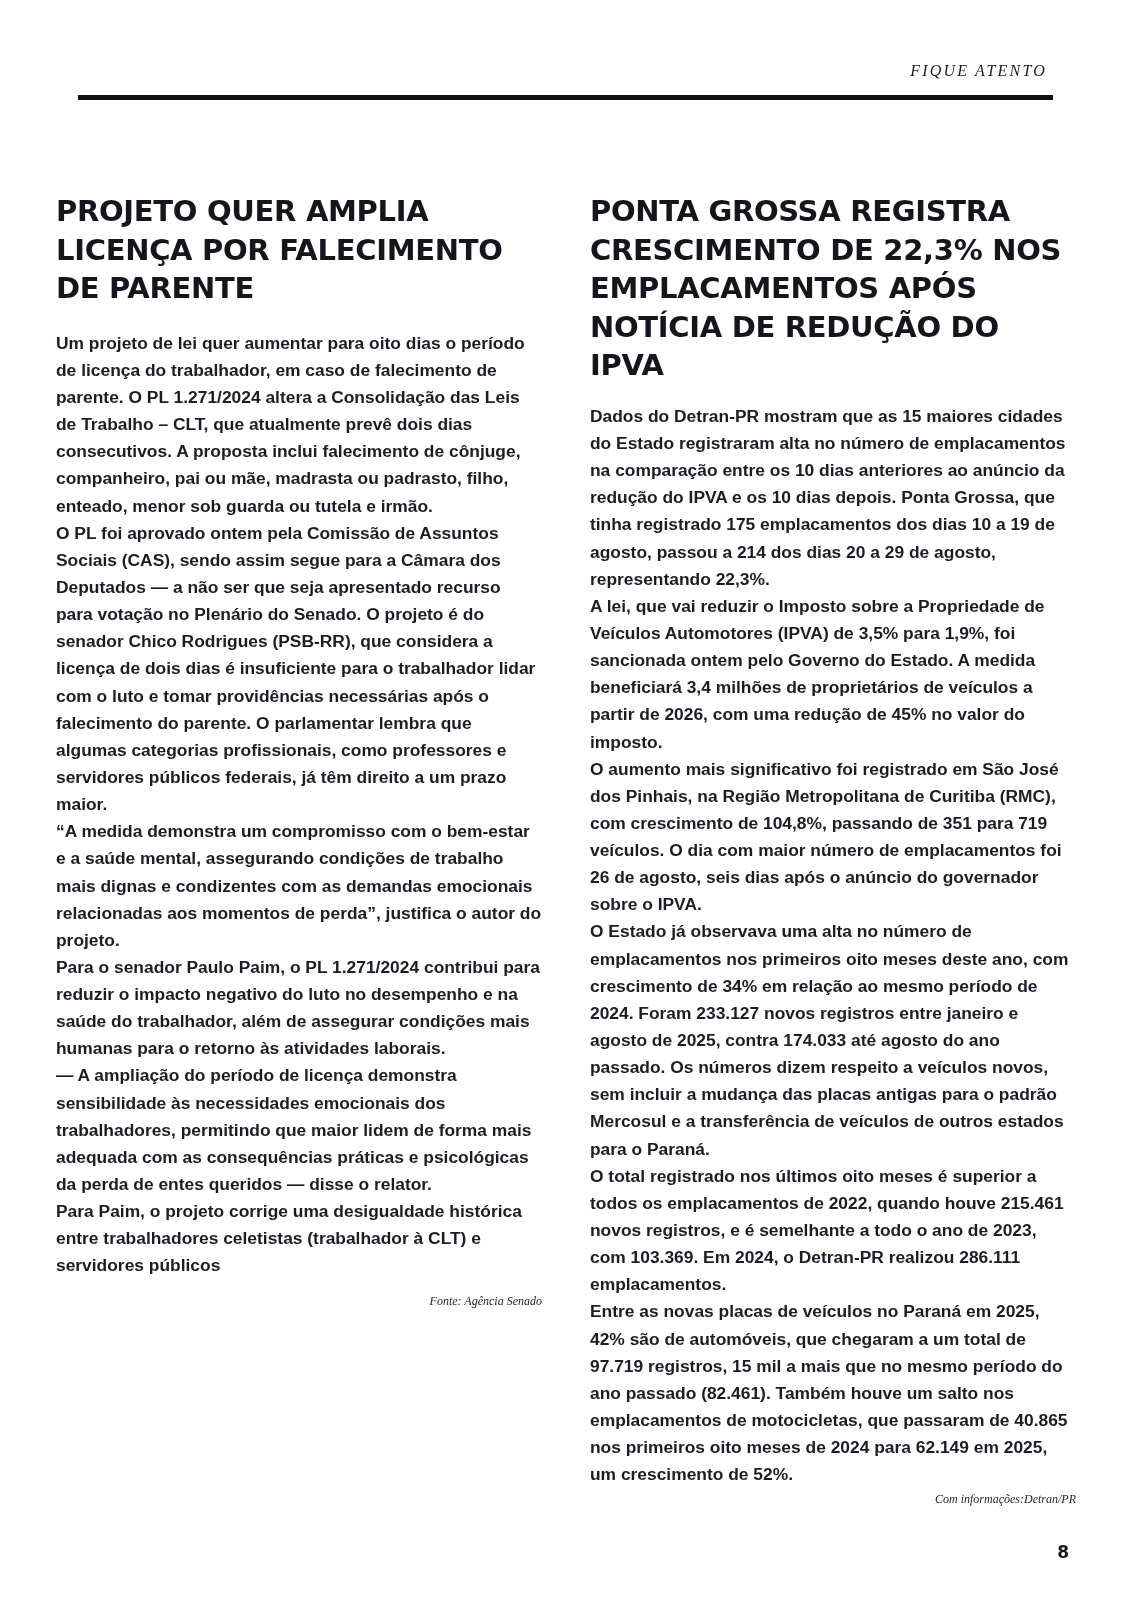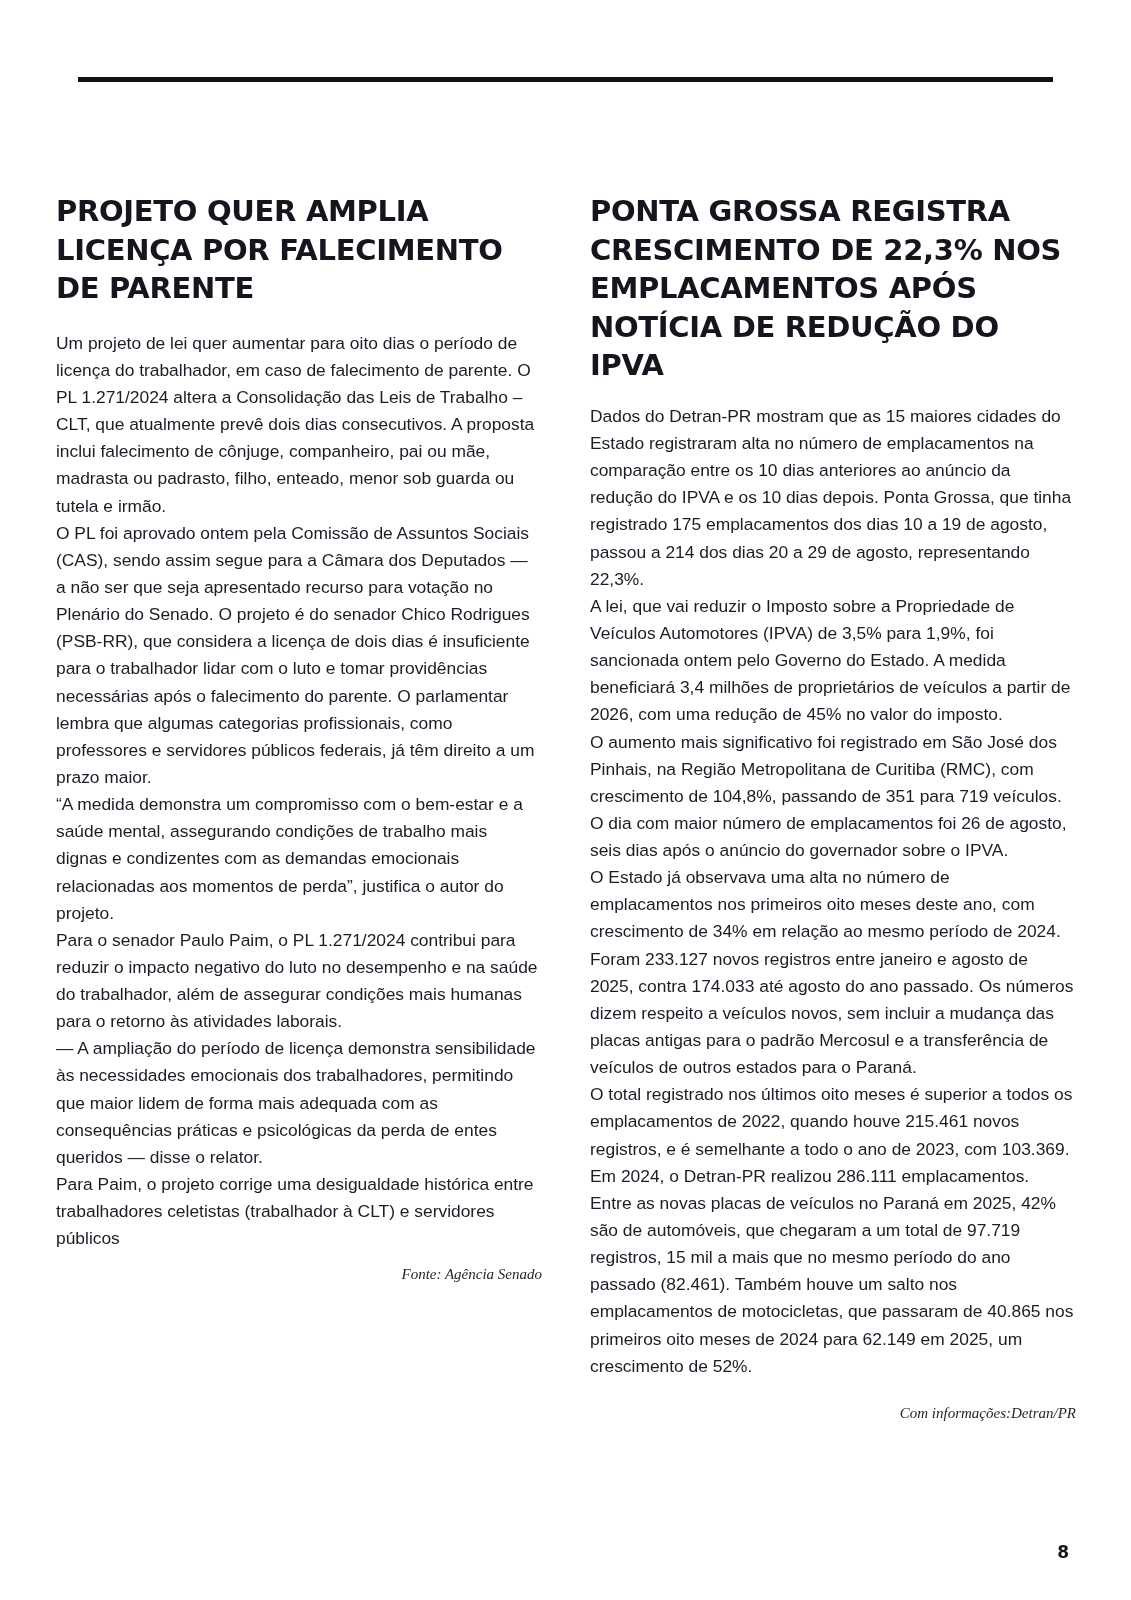--- a/index.html
+++ b/index.html
@@ -68,53 +68,55 @@
     margin-bottom: 18px;
   }
 
   p.body {
     font-family: "Liberation Sans", sans-serif;
     font-size: 17.4px;
     line-height: 1.56;
     color: #1c1c26;
     margin: 0;
     text-align: left;
+    font-weight: bold;
   }
   p.body + p.body {
     margin-top: 0;
   }
 
   .source {
     font-family: "Liberation Serif", serif;
     font-style: italic;
-    font-size: 15px;
+    font-size: 12px;
     color: #25252e;
     text-align: right;
     margin-top: 14px;
   }
   .source.right-col {
-    margin-top: 25px;
+    margin-top: 4px;
   }
 
   .page-number {
     position: absolute;
     right: 62px;
     bottom: 38px;
     font-family: "DejaVu Sans", sans-serif;
     font-weight: bold;
     font-size: 17px;
     color: #15151d;
   }
 </style>
 </head>
 <body>
 
 <div class="page">
 
   <div class="header">
+    <div class="header-label">FIQUE ATENTO</div>
     <div class="header-rule"></div>
   </div>
 
   <div class="columns">
 
     <div class="col left">
       <h1 class="article-title">PROJETO QUER AMPLIA LICENÇA POR FALECIMENTO DE PARENTE</h1>
       <p class="body">Um projeto de lei quer aumentar para oito dias o período de licença do trabalhador, em caso de falecimento de parente. O PL 1.271/2024 altera a Consolidação das Leis de Trabalho – CLT, que atualmente prevê dois dias consecutivos. A proposta inclui falecimento de cônjuge, companheiro, pai ou mãe, madrasta ou padrasto, filho, enteado, menor sob guarda ou tutela e irmão.</p>
       <p class="body">O PL foi aprovado ontem pela Comissão de Assuntos Sociais (CAS), sendo assim segue para a Câmara dos Deputados — a não ser que seja apresentado recurso para votação no Plenário do Senado. O projeto é do senador Chico Rodrigues (PSB-RR), que considera a licença de dois dias é insuficiente para o trabalhador lidar com o luto e tomar providências necessárias após o falecimento do parente. O parlamentar lembra que algumas categorias profissionais, como professores e servidores públicos federais, já têm direito a um prazo maior.</p>
       <p class="body">“A medida demonstra um compromisso com o bem-estar e a saúde mental, assegurando condições de trabalho mais dignas e condizentes com as demandas emocionais relacionadas aos momentos de perda”, justifica o autor do projeto.</p>

